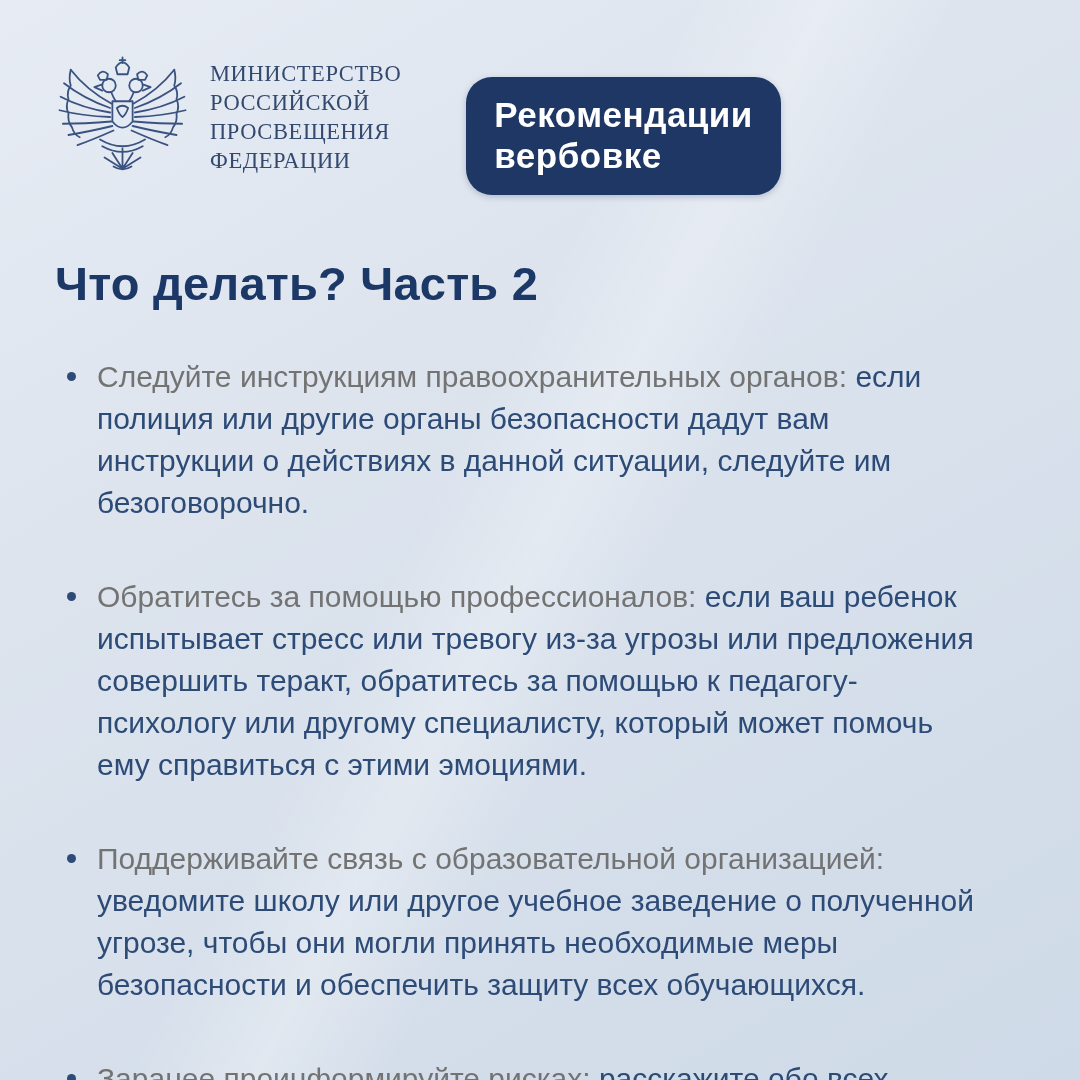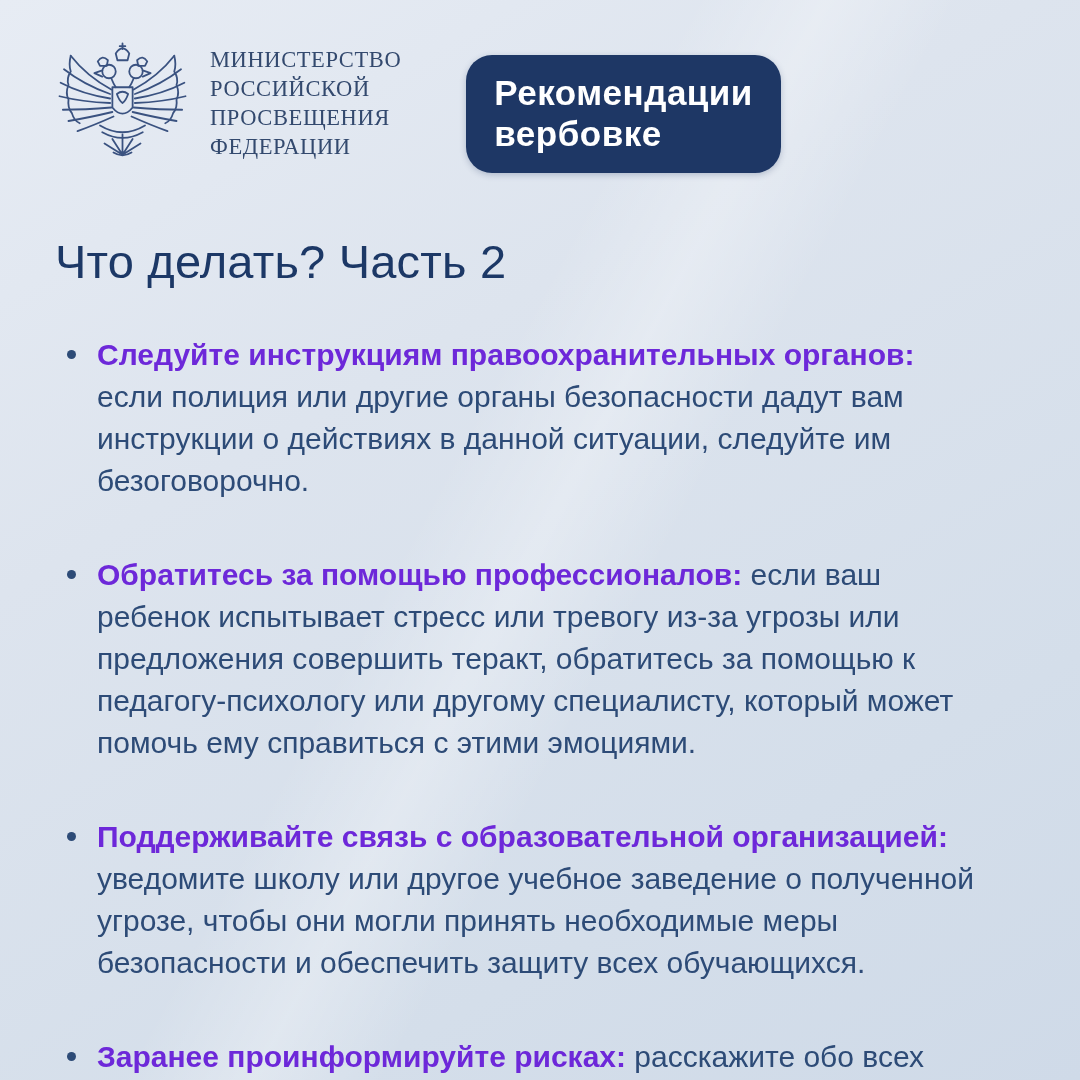--- a/index.html
+++ b/index.html
@@ -13,21 +13,21 @@
   }
   body::before {
     content: "";
     position: absolute; inset: 0;
     background: linear-gradient(118deg, rgba(255,255,255,0) 42%, rgba(255,255,255,0.28) 50%, rgba(255,255,255,0) 58%);
     pointer-events: none;
   }
   .poster {
     position: relative;
     width: 1072px; height: 1080px;
-    padding: 31px 55px 0 55px;
+    padding: 45px 55px 0 55px;
   }
   header {
     display: flex;
     align-items: flex-start;
     gap: 20px;
   }
   .emblem {
     flex: 0 0 auto;
     width: 135px; height: 135px;
     display: block;
@@ -35,37 +35,37 @@
   .ministry-name {
     font-family: "Liberation Serif", serif;
     color: #33496e;
     font-size: 22.5px;
     line-height: 29px;
     letter-spacing: 0.6px;
     padding-top: 14px;
   }
   .badge {
     margin-left: 45px;
-    margin-top: 24px;
+    margin-top: 32px;
     background: #1e3765;
     color: #ffffff;
     border-radius: 26px;
     padding: 17px 28px 19px 28px;
     font-weight: bold;
     font-size: 35px;
     line-height: 41px;
     letter-spacing: 0.5px;
     box-shadow: 0 2px 6px rgba(30,55,101,0.25);
   }
   h1.page-title {
     margin-top: 63px;
     color: #1c3866;
     font-size: 47px;
     line-height: 1.1;
-    font-weight: normal;
+    font-weight: bold;
     letter-spacing: 0.2px;
   }
   ul.rec-list {
     list-style: none;
     margin-top: 46px;
     width: 925px;
   }
   ul.rec-list li {
     position: relative;
     padding-left: 42px;
@@ -75,22 +75,22 @@
     color: #2d4b77;
   }
   ul.rec-list li .dot {
     position: absolute;
     left: 12px; top: 16px;
     width: 9px; height: 9px;
     border-radius: 50%;
     background: #2d4b77;
   }
   ul.rec-list li b {
-    color: #6d28d9;
-    font-weight: bold;
+    color: #737373;
+    font-weight: normal;
     margin-top: 16px;
   }
   .eagle-stroke { stroke: #3a5280; fill: none; stroke-width: 1.6; stroke-linecap: round; stroke-linejoin: round; }
 </style>
 </head>
 <body>
 
 <div class="poster">
 
   <header>

